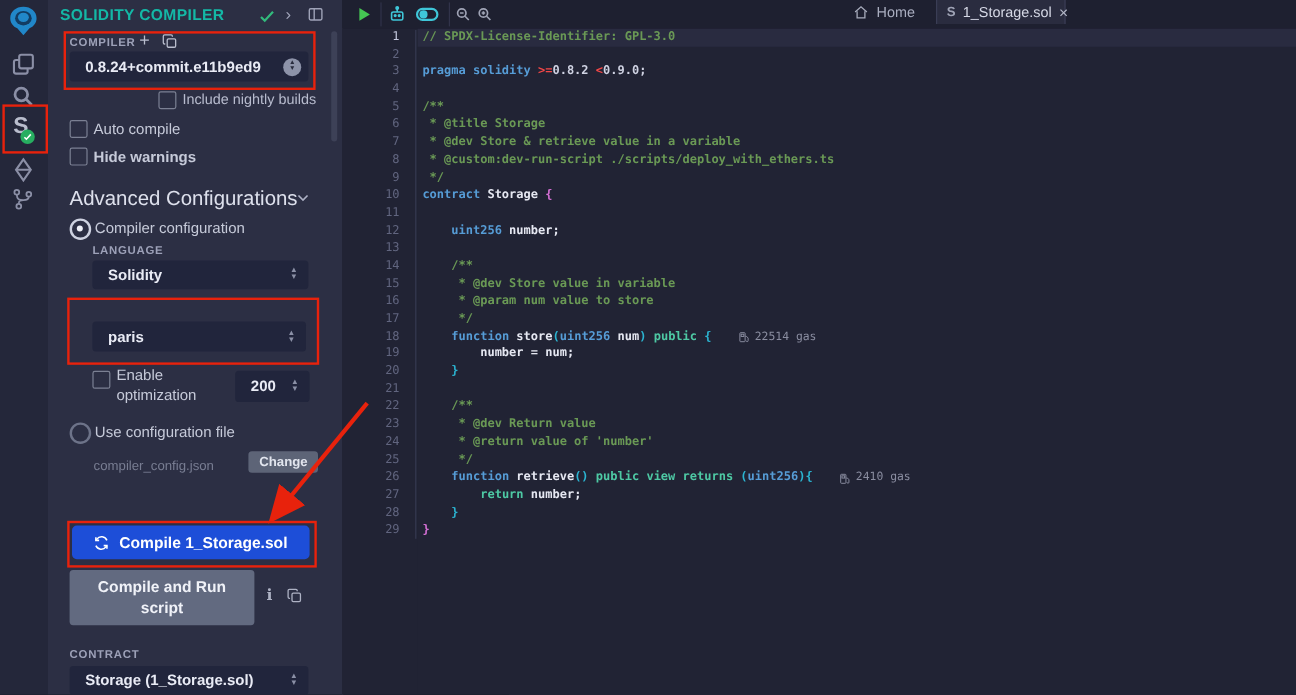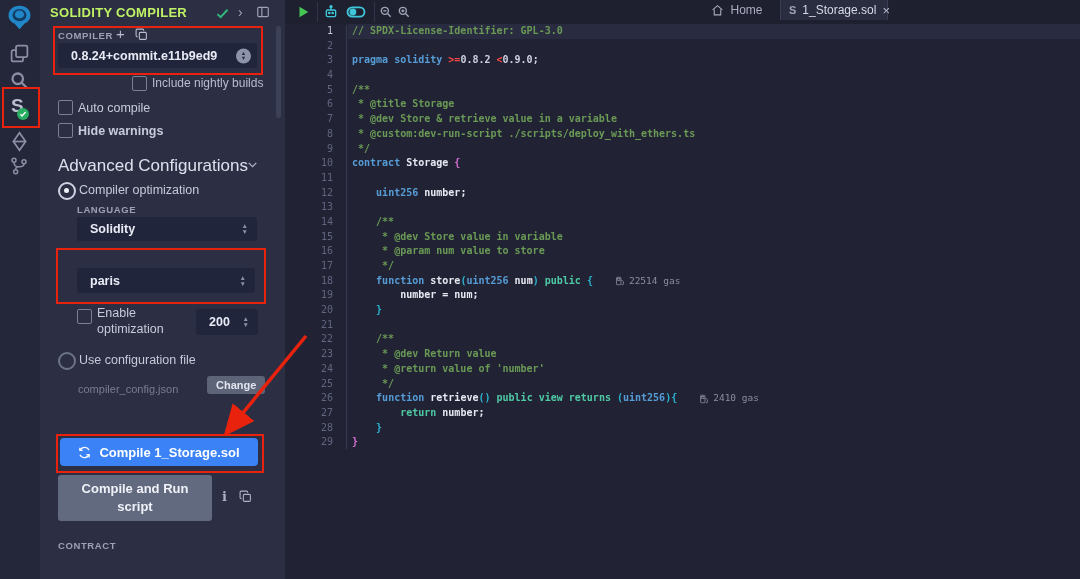--- a/index.html
+++ b/index.html
@@ -10,37 +10,37 @@
   
   .rail{position:absolute;left:0;top:0;width:40px;height:579px;background:#24273a;}
   .rail .ric{position:absolute;color:#8b8fa6;cursor:pointer;}
   .badge{position:absolute;right:-5px;bottom:-3px;width:12px;height:12px;border-radius:50%;
          background:#27ae60;display:flex;align-items:center;justify-content:center;}
   .rail-indicator{position:absolute;left:40px;top:87px;width:3px;height:58px;background:#35a3dc;}
 
   
   .panel{position:absolute;left:40px;top:0;width:245px;height:579px;background:#2c2f44;
          border-right:1px solid #383b50;}
-  .panel-title{position:absolute;left:10px;top:5px;font-size:13px;font-weight:700;color:#bef264;letter-spacing:.3px;}
+  .panel-title{position:absolute;left:10px;top:5px;font-size:13px;font-weight:700;color:#14b8a6;letter-spacing:.3px;}
   .hdr-ic{position:absolute;color:#9fa3b8;cursor:pointer;}
   .seclabel{font-size:9.5px;font-weight:700;letter-spacing:.6px;color:#9da1b8;}
   .dd{position:absolute;background:#21253c;border-radius:3px;color:#e9ebf5;font-size:12.5px;
       font-weight:700;display:flex;align-items:center;padding-left:13px;cursor:pointer;}
   .stepper{position:absolute;right:9px;top:50%;transform:translateY(-50%);display:flex;flex-direction:column;
            align-items:center;color:#8b90a6;font-size:6.5px;line-height:.95;}
   .circlestep{position:absolute;right:6px;top:50%;transform:translateY(-50%);width:15px;height:15px;border-radius:50%;
               background:#8d93a9;color:#272a3c;display:flex;flex-direction:column;align-items:center;justify-content:center;
               font-size:5.5px;line-height:.9;}
   .cb{position:absolute;width:13px;height:13px;border:1.5px solid #7b8093;border-radius:2px;background:transparent;cursor:pointer;}
   .radio{position:absolute;width:14px;height:14px;border-radius:50%;cursor:pointer;}
   .radio.sel{border:2px solid #ced2e1;}
   .radio.sel::after{content:"";position:absolute;left:3.5px;top:3.5px;width:5px;height:5px;border-radius:50%;background:#eef0f8;}
   .radio.unsel{border:2px solid #6d7389;}
   .plabel{position:absolute;font-size:12.5px;color:#c6cad9;}
-  .btn-primary{position:absolute;background:#3b82f6;border:none;border-radius:4px;color:#fff;
+  .btn-primary{position:absolute;background:#1d4ed8;border:none;border-radius:4px;color:#fff;
                font-weight:700;font-size:13px;font-family:"Liberation Sans",sans-serif;cursor:pointer;
                display:flex;align-items:center;justify-content:center;gap:8px;}
   .btn-secondary{position:absolute;background:#626a80;border:none;border-radius:3px;color:#f0f2f8;
                  font-weight:700;font-size:13px;font-family:"Liberation Sans",sans-serif;cursor:pointer;line-height:1.35;}
   .btn-small{position:absolute;background:#5d6477;border:none;border-radius:3px;color:#e2e5ee;
              font-weight:700;font-size:11px;font-family:"Liberation Sans",sans-serif;cursor:pointer;padding:3px 9px;}
   .scrollthumb{position:absolute;left:236px;top:26px;width:5px;height:92px;border-radius:3px;background:#3d4157;cursor:pointer;}
 
   
   .redbox{position:absolute;border:2.5px solid #e8220c;pointer-events:none;}
@@ -156,21 +156,21 @@
     <div class="cb" style="left:18px;top:123px;"></div>
     <div class="plabel" style="left:38px;top:124px;font-weight:bold;">Hide warnings</div>
 
     <div class="abs" style="left:18px;top:156px;font-size:17px;color:#dde0ec;">Advanced Configurations</div>
     <div class="abs" style="left:206px;top:158px;color:#aeb2c6;">
       <svg width="13" height="13" viewBox="0 0 24 24" fill="none" stroke="currentColor" stroke-width="2.5">
           <path d="M5 9l7 7 7-7"></path>
         </svg>
     </div>
     <div class="radio sel" style="left:18px;top:182px;"></div>
-    <div class="plabel" style="left:39px;top:183px;">Compiler optimization</div>
+    <div class="plabel" style="left:39px;top:183px;">Compiler configuration</div>
 
     <div class="abs seclabel" style="left:37px;top:204px;">LANGUAGE</div>
     <div class="dd" style="left:37px;top:217px;width:180px;height:24px;box-sizing:border-box;">
       <span>Solidity</span>
       <span class="stepper">
           <span>▲</span>
           <span>▼</span>
         </span>
     </div>
 
@@ -210,20 +210,27 @@
     <button class="btn-secondary" style="left:18px;top:475px;width:154px;height:46px;">Compile and Run script</button>
     <div class="abs" style="left:182px;top:489px;font-family:'DejaVu Serif',serif;font-weight:700;font-size:13px;color:#aeb2c4;">i</div>
     <div class="abs" style="left:199px;top:490px;color:#aeb2c4;">
       <svg width="13" height="13" viewBox="0 0 24 24" fill="none" stroke="currentColor" stroke-width="2">
           <rect x="8" y="8" width="13" height="13" rx="2"></rect>
           <path d="M5 16H4a2 2 0 0 1-2-2V4a2 2 0 0 1 2-2h10a2 2 0 0 1 2 2v1"></path>
         </svg>
     </div>
 
     <div class="abs seclabel" style="left:18px;top:540px;">CONTRACT</div>
+    <div class="dd" style="left:18px;top:555px;width:199px;height:24px;box-sizing:border-box;">
+      <span>Storage (1_Storage.sol)</span>
+      <span class="stepper">
+          <span>▲</span>
+          <span>▼</span>
+        </span>
+    </div>
 
     <div class="scrollthumb"></div>
   </div>
 
   <div class="topbar">
     <div class="tbic" style="position:absolute;left:11px;top:5px;">
       <svg width="14" height="14" viewBox="0 0 24 24">
           <path fill="#45c653" d="M6 3l15 9-15 9z"></path>
         </svg>
     </div>

